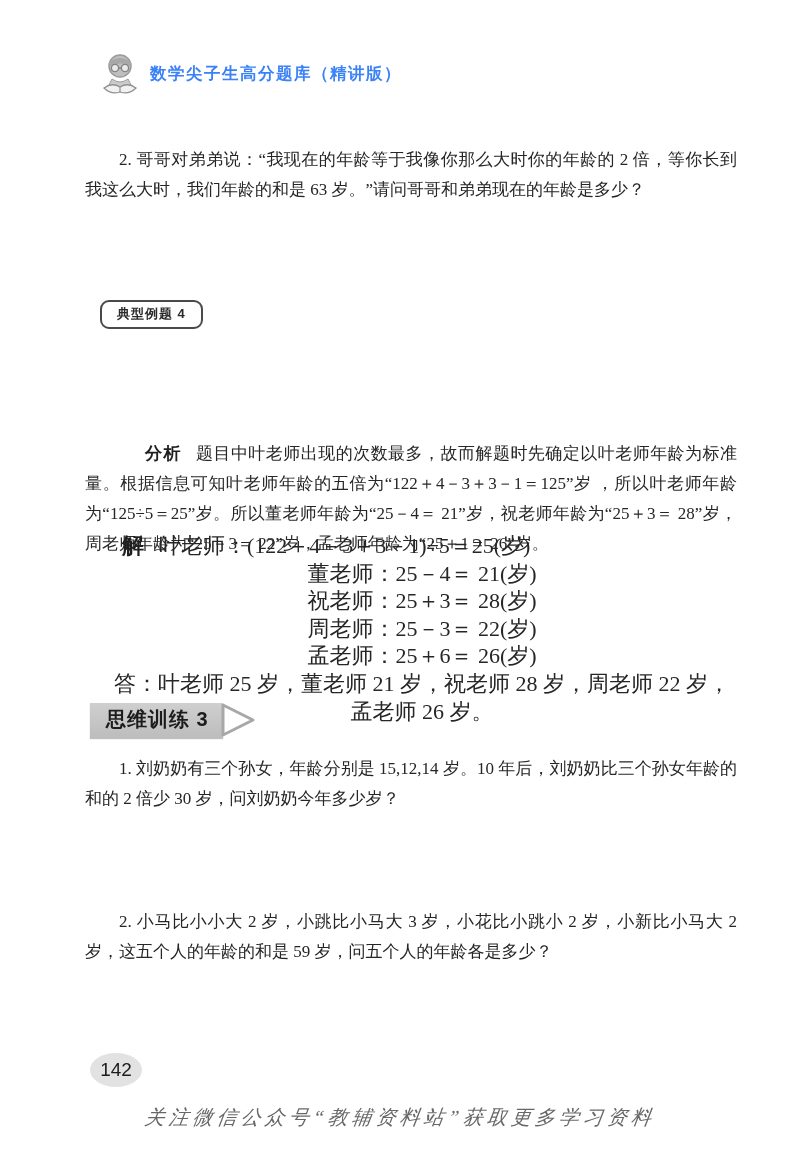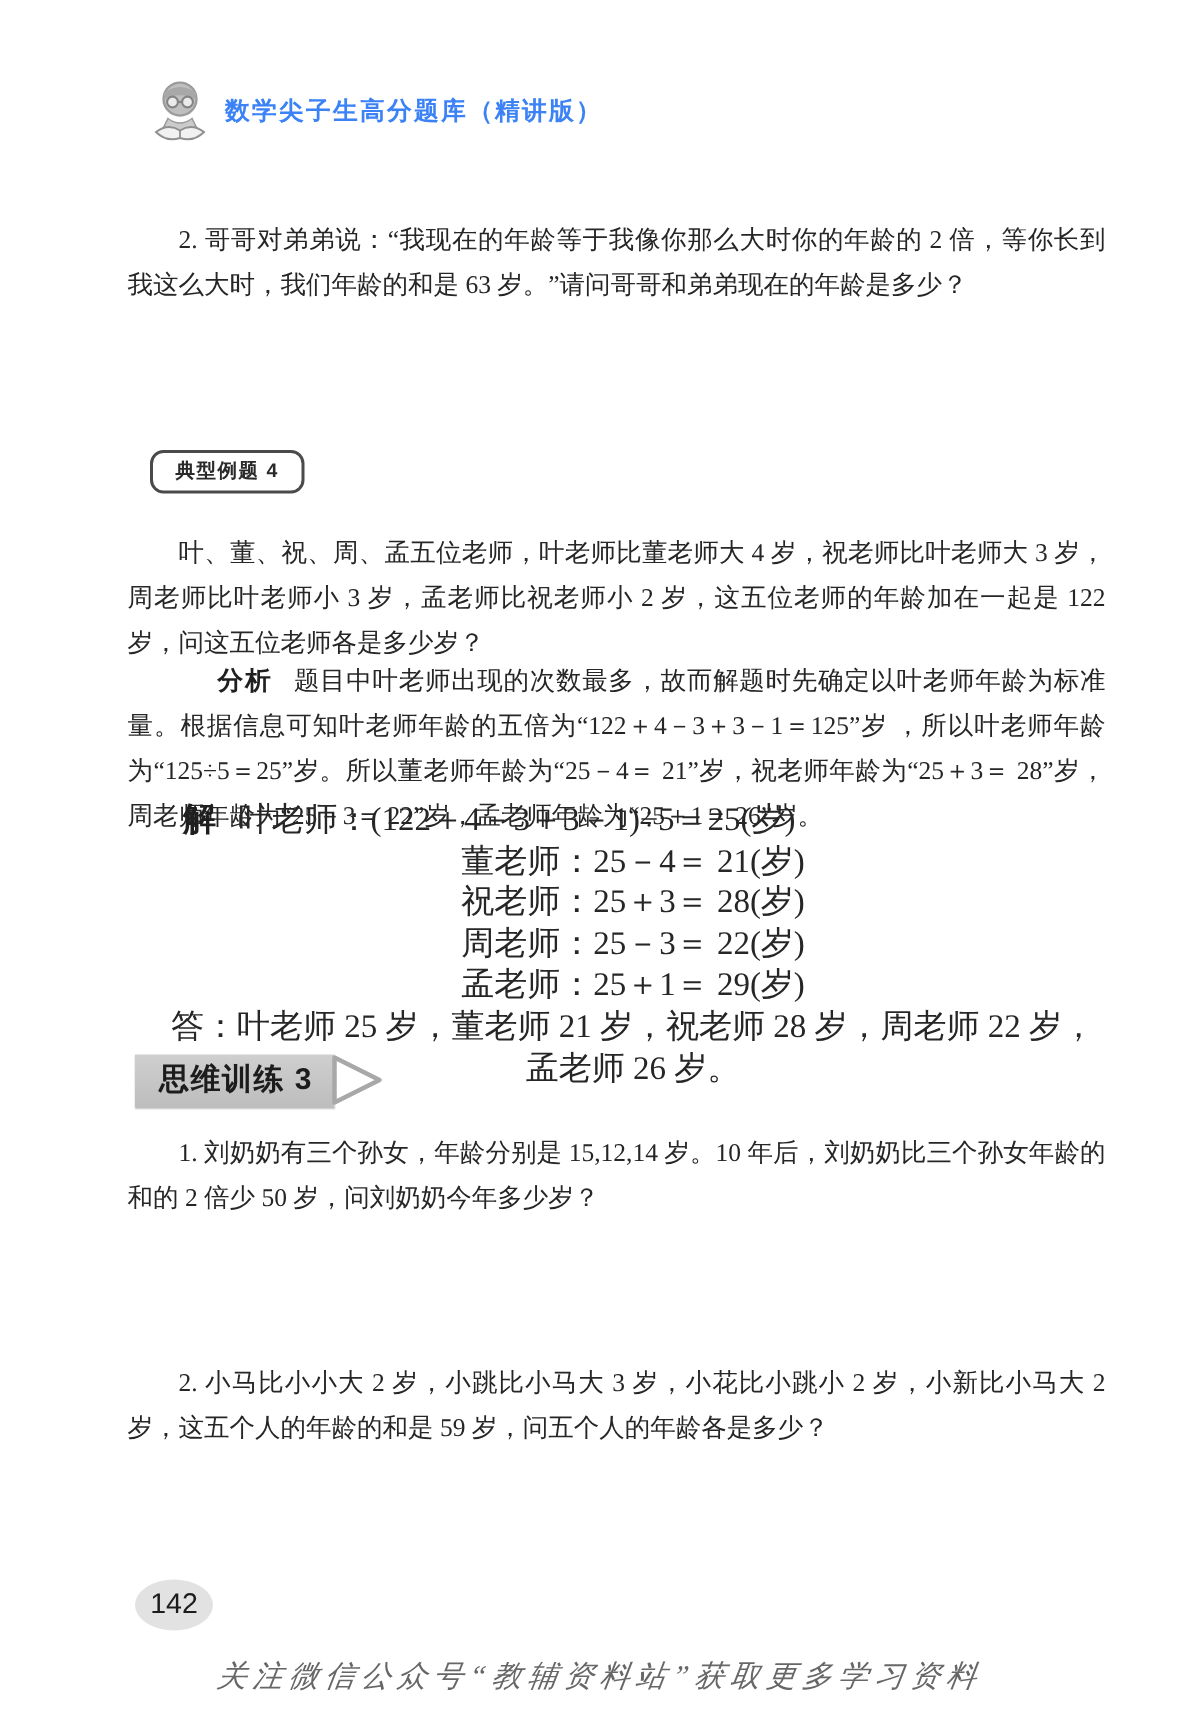--- a/index.html
+++ b/index.html
@@ -98,41 +98,40 @@
       <path d="M6 36 q8 -6 16 -1 q8 -5 16 1 q-7 7 -16 4 q-9 3 -16 -4 z" fill="#efefef" stroke="#7d7d7d" stroke-width="1.3"></path>
       <line x1="22" y1="35" x2="22" y2="40" stroke="#7d7d7d" stroke-width="1.2"></line>
     </svg>
     <span class="header-title">数学尖子生高分题库（精讲版）</span>
   </div>
 
   <p class="para" style="top:128px;">2. 哥哥对弟弟说：“我现在的年龄等于我像你那么大时你的年龄的 2 倍，等你长到我这么大时，我们年龄的和是 63 岁。”请问哥哥和弟弟现在的年龄是多少？</p>
 
   <div class="example-badge">典型例题 4</div>
 
-  <p class="para" style="top:337px;">叶、董、祝、周、孟五位老师，叶老师比董老师大 4 岁，祝老师比叶老师大 3 岁，周老师比叶老师小 3 岁，孟老师比祝老师小 2 岁，这五位老师的年龄加在一起是 122 岁，问这五位老师各是多少岁？</p>
 
   <p class="para" style="top:422px;"><span class="bold-label">分析</span><span>题目中叶老师出现的次数最多，故而解题时先确定以叶老师年龄为标准量。根据信息可知叶老师年龄的五倍为“122＋4－3＋3－1＝125”岁 ，所以叶老师年龄为“125÷5＝25”岁。所以董老师年龄为“25－4＝ 21”岁，祝老师年龄为“25＋3＝ 28”岁，周老师年龄为“25－3＝ 22”岁，孟老师年龄为“25＋1＝ 26”岁。</span></p>
 
   <div class="solution">
     <div class="sol-first"><span class="bold-label">解</span><span>叶老师：(122＋4－3＋3－1)÷5＝25(岁)</span></div>
     <div class="sol-line">董老师：25－4＝ 21(岁)</div>
     <div class="sol-line">祝老师：25＋3＝ 28(岁)</div>
     <div class="sol-line">周老师：25－3＝ 22(岁)</div>
-    <div class="sol-line">孟老师：25＋1＝ 29(岁)</div>
+    <div class="sol-line">孟老师：25＋6＝ 26(岁)</div>
     <div class="sol-line">答：叶老师 25 岁，董老师 21 岁，祝老师 28 岁，周老师 22 岁，孟老师 26 岁。</div>
   </div>
 
   <div class="training-badge-wrap">
     <div class="training-badge">思维训练 3</div>
     <svg class="training-arrow" width="42" height="36" viewBox="0 0 42 36">
       <polygon points="4,3 34,18 4,33" fill="#ffffff" stroke="#a8a8a8" stroke-width="3" stroke-linejoin="round"></polygon>
     </svg>
   </div>
 
-  <p class="para" style="top:737px;">1. 刘奶奶有三个孙女，年龄分别是 15,12,14 岁。10 年后，刘奶奶比三个孙女年龄的和的 2 倍少 50 岁，问刘奶奶今年多少岁？</p>
+  <p class="para" style="top:737px;">1. 刘奶奶有三个孙女，年龄分别是 15,12,14 岁。10 年后，刘奶奶比三个孙女年龄的和的 2 倍少 30 岁，问刘奶奶今年多少岁？</p>
 
   <p class="para" style="top:890px;">2. 小马比小小大 2 岁，小跳比小马大 3 岁，小花比小跳小 2 岁，小新比小马大 2 岁，这五个人的年龄的和是 59 岁，问五个人的年龄各是多少？</p>
 
   <div class="page-number">142</div>
 
   <div class="footer-mark">关注微信公众号“教辅资料站”获取更多学习资料</div>
 
 </div>
 
 </body></html>

